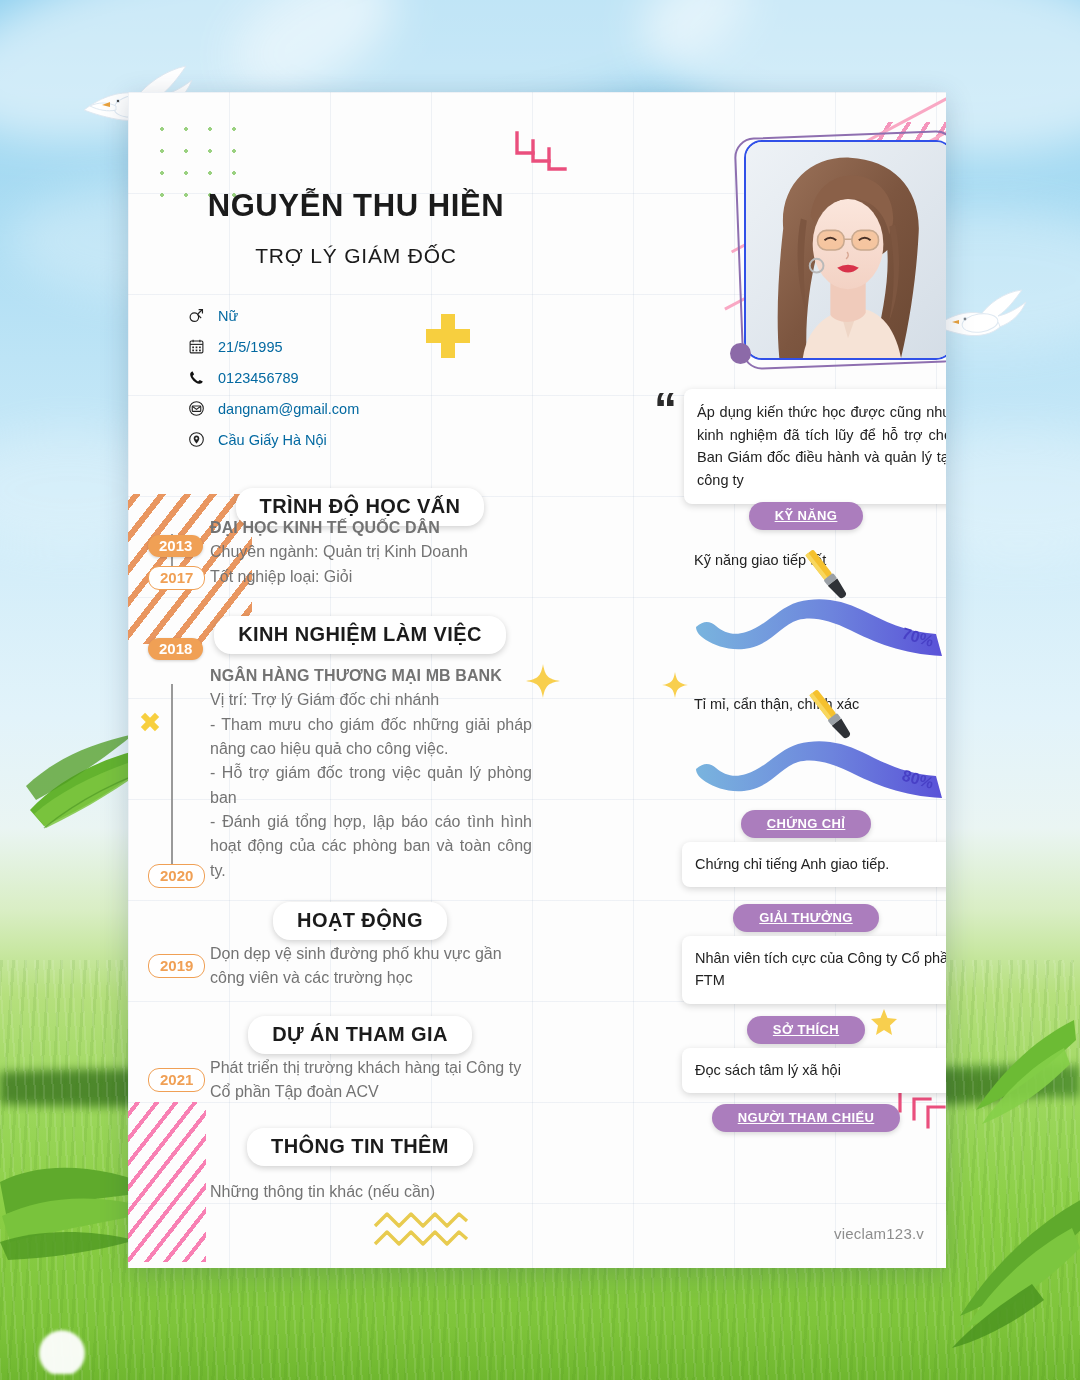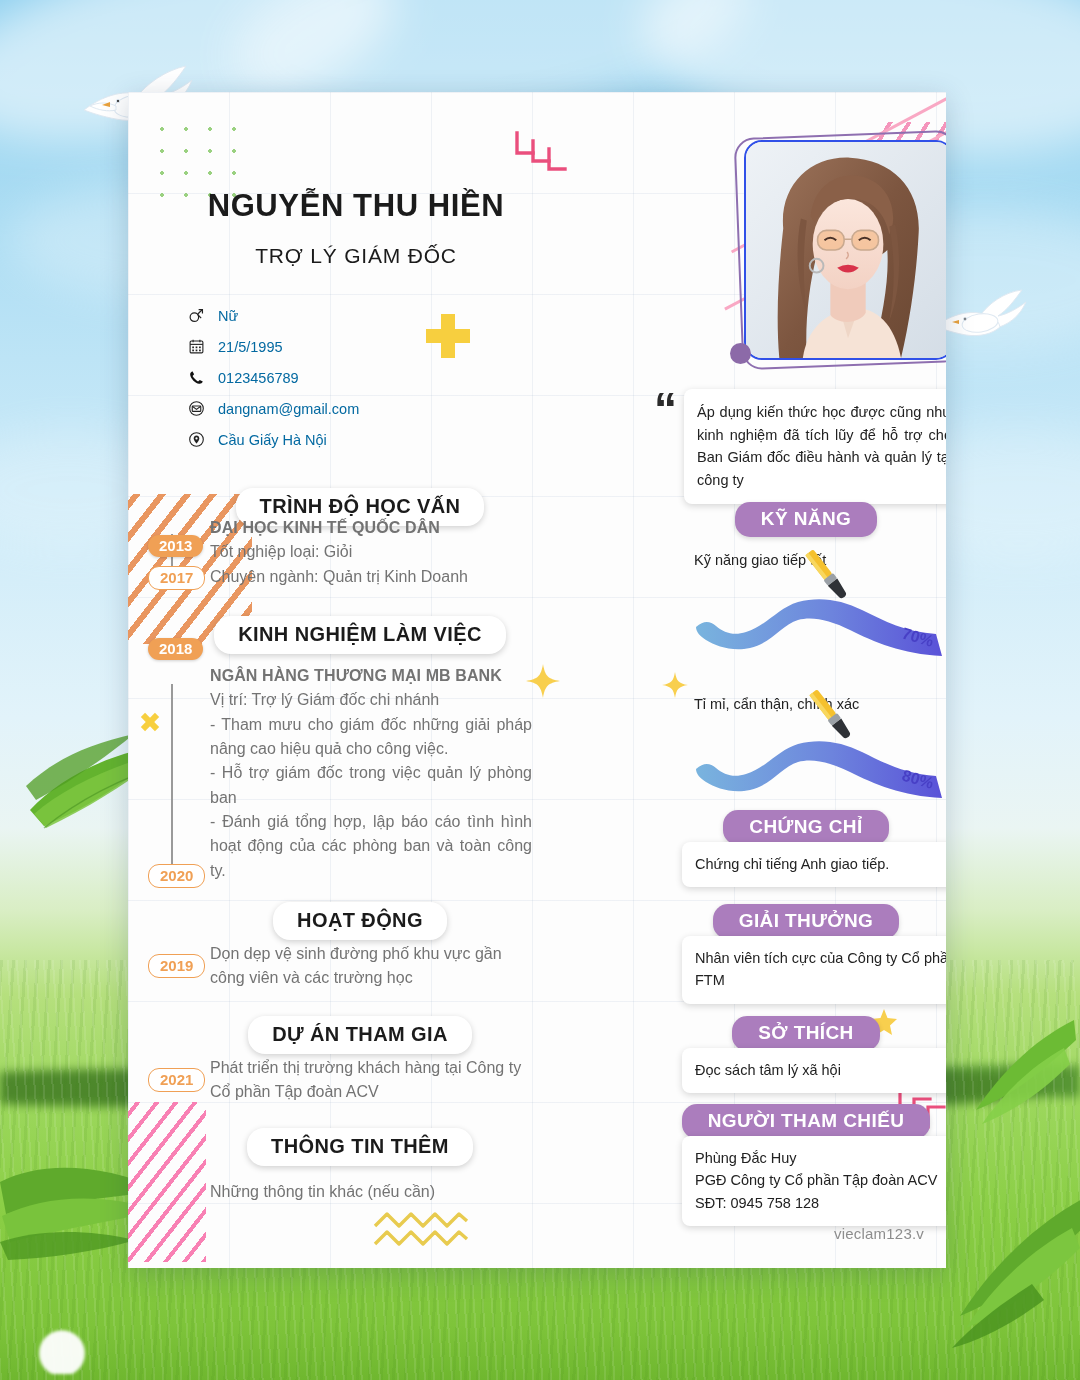--- a/index.html
+++ b/index.html
@@ -214,23 +214,24 @@
     box-shadow: 0 2px 7px rgba(0,0,0,.16);
     padding: 12px 13px 13px;
     font-size: 14.5px; line-height: 1.56; color: #222; text-align: justify;
   }
 
   .p-pill {
     display: inline-block;
     background: #ab7dbd; color: #ffffff;
     border-radius: 15px;
     padding: 6px 26px 7px;
-    font-size: 19px; font-weight: 700; letter-spacing: .4px;
+    font-size: 13px; font-weight: 700; letter-spacing: .4px;
     box-shadow: 0 2px 5px rgba(0,0,0,.15);
     white-space: nowrap;
+    text-decoration: underline;
   }
   .p-wrap { position: absolute; left: 130px; width: 260px; text-align: center; }
 
   .card {
     position: absolute;
     background: #ffffff; border-radius: 8px;
     box-shadow: 0 2px 7px rgba(0,0,0,.16);
     padding: 11px 13px 12px;
     font-size: 14.5px; line-height: 1.55; color: #222;
   }
@@ -458,22 +459,22 @@
     </div>
 
     <div class="sec-wrap" style="top:384px;margin-top:12px;">
       <span class="sec-pill">TRÌNH ĐỘ HỌC VẤN</span>
     </div>
     <div class="tl-line" style="left:43px; top:442px; height:44px;"></div>
     <div class="year fill" style="left:20px; top:432px;margin-top:11px;">2013</div>
     <div class="year outline" style="left:20px; top:474px;">2017</div>
     <div class="block" style="left:82px; top:424px; width:322px;">
       <div class="bold">ĐẠI HỌC KINH TẾ QUỐC DÂN</div>
+      <div>Chuyên ngành: Quản trị Kinh Doanh</div>
       <div>Tốt nghiệp loại: Giỏi</div>
-      <div>Chuyên ngành: Quản trị Kinh Doanh</div>
     </div>
 
     <div class="sec-wrap" style="top:524px;">
       <span class="sec-pill">KINH NGHIỆM LÀM VIỆC</span>
     </div>
     <div class="tl-line" style="left:43px; top:592px; height:188px;"></div>
     <div class="year fill" style="left:20px; top:546px;">2018</div>
     <div class="year outline" style="left:20px; top:772px;">2020</div>
     <div class="block" style="left:82px; top:572px; width:322px;">
       <div class="bold">NGÂN HÀNG THƯƠNG MẠI MB BANK</div>
@@ -627,24 +628,19 @@
     <div class="card" style="left:136px; top:844px; width:356px;">Nhân viên tích cực của Công ty Cổ phần Tập đoàn FTM</div>
 
     <div class="p-wrap" style="top:924px;">
       <span class="p-pill">SỞ THÍCH</span>
     </div>
     <div class="card" style="left:136px; top:956px; width:356px;">Đọc sách tâm lý xã hội</div>
 
     <div class="p-wrap" style="top:1012px;">
       <span class="p-pill">NGƯỜI THAM CHIẾU</span>
     </div>
-    <div class="card" style="left:136px; top:1044px; width:356px;">
-      <div>Phùng Đắc Huy</div>
-      <div>PGĐ Công ty Cổ phần Tập đoàn  ACV</div>
-      <div>SĐT: 0945 758 128</div>
-    </div>
 
   </div>
 
   <div class="wm">vieclam123.v</div>
 
 </div>
 </div>
 
 </body></html>

